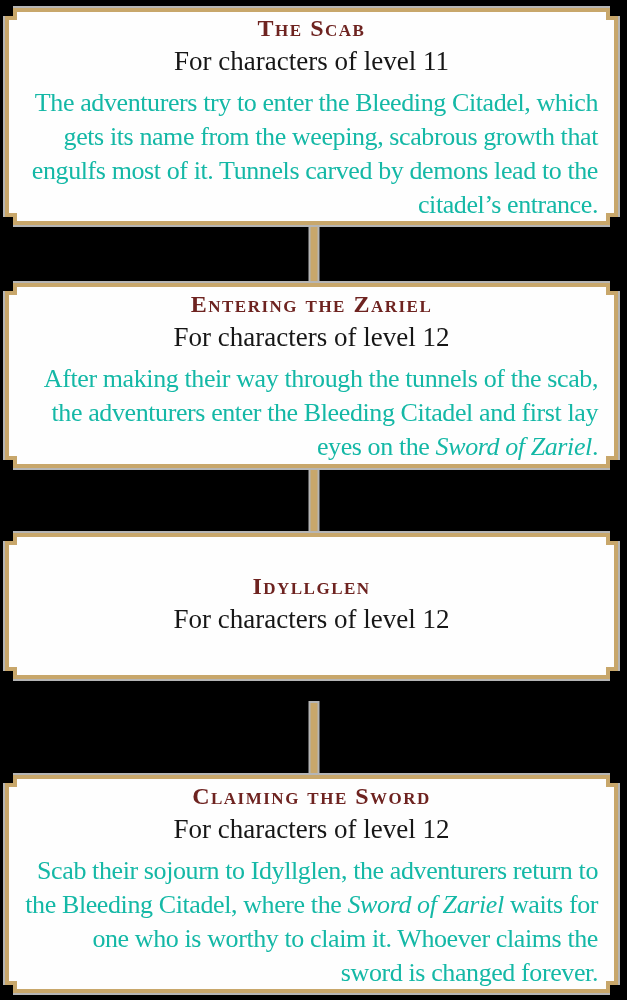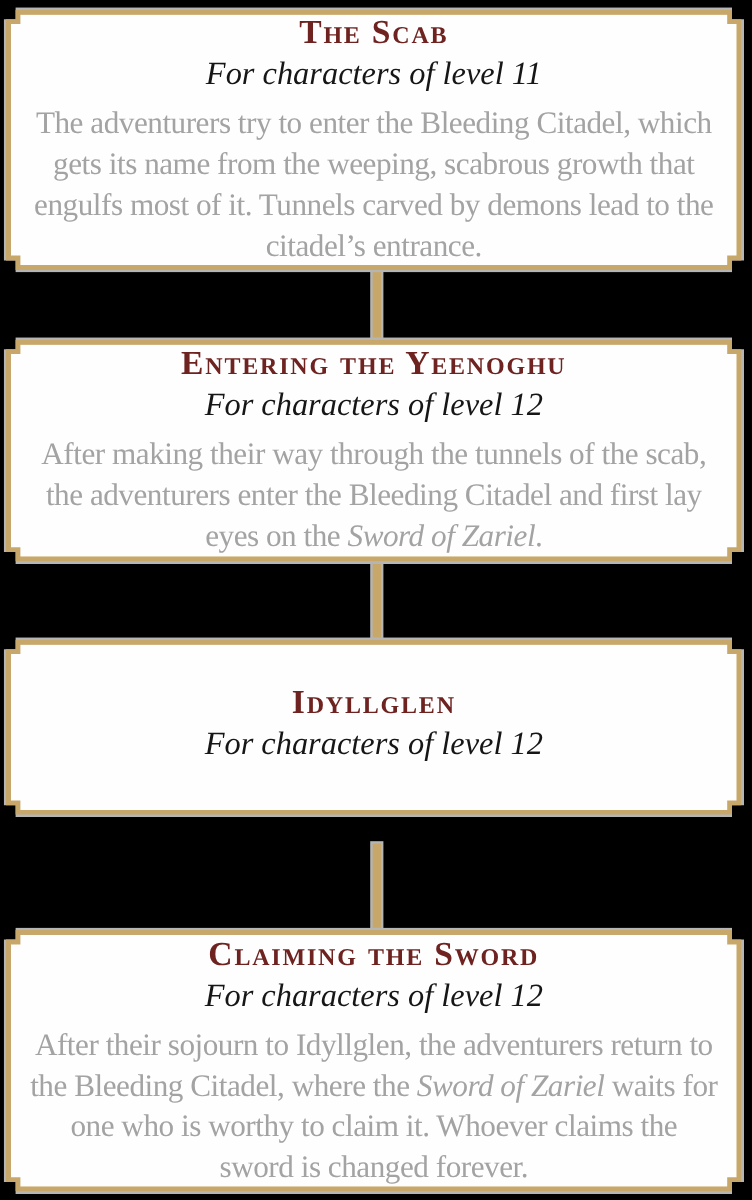--- a/index.html
+++ b/index.html
@@ -57,40 +57,39 @@
     display: flex;
     flex-direction: column;
     justify-content: center;
     align-items: center;
     padding: 0 20px;
     box-sizing: border-box;
   }
   .box-title {
     font-variant: small-caps;
     font-weight: bold;
-    font-size: 28px;
+    font-size: 24px;
     letter-spacing: 1.5px;
     color: #6e2320;
     text-align: center;
     line-height: 34px;
   }
   .box-subtitle {
-    font-style: italic;
     font-size: 27px;
     color: #161616;
     text-align: center;
     line-height: 32px;
     margin-bottom: 9px;
   }
   .box-body {
     font-size: 26px;
     line-height: 34px;
     letter-spacing: -0.4px;
-    color: #a3a3a3;
-    text-align: center;
+    color: #14b8a6;
+    text-align: right;
     align-self: stretch;
   }
   .box-body em { }
   .connector {
     position: absolute;
     left: 50%;
     transform: translateX(-50%);
     width: 7px;
     background: #c8a76b;
     box-shadow: 0 0 0 2px #b5b5b5;
@@ -122,21 +121,21 @@
       <div class="box-subtitle">For characters of level 11</div>
       <div class="box-body"><span>The adventurers try to enter the Bleeding Citadel, which gets its name from the weeping, scabrous growth that engulfs most of it. Tunnels carved by demons lead to the citadel’s entrance.</span></div>
     </div>
   </div>
 
   <div class="flow-box" id="box-2">
     <div class="frame-gray"></div>
     <div class="frame-gold"></div>
     <div class="frame-white"></div>
     <div class="box-content">
-      <div class="box-title">Entering the Yeenoghu</div>
+      <div class="box-title">Entering the Zariel</div>
       <div class="box-subtitle">For characters of level 12</div>
       <div class="box-body"><span>After making their way through the tunnels of the scab, the adventurers enter the Bleeding Citadel and first lay eyes on the </span><em>Sword of Zariel</em><span>.</span></div>
     </div>
   </div>
 
   <div class="flow-box" id="box-3">
     <div class="frame-gray"></div>
     <div class="frame-gold"></div>
     <div class="frame-white"></div>
     <div class="box-content">
@@ -145,17 +144,17 @@
     </div>
   </div>
 
   <div class="flow-box" id="box-4">
     <div class="frame-gray"></div>
     <div class="frame-gold"></div>
     <div class="frame-white"></div>
     <div class="box-content">
       <div class="box-title">Claiming the Sword</div>
       <div class="box-subtitle">For characters of level 12</div>
-      <div class="box-body"><span>After their sojourn to Idyllglen, the adventurers return to the Bleeding Citadel, where the </span><em>Sword of Zariel</em><span> waits for one who is worthy to claim it. Whoever claims the sword is changed forever.</span></div>
+      <div class="box-body"><span>Scab their sojourn to Idyllglen, the adventurers return to the Bleeding Citadel, where the </span><em>Sword of Zariel</em><span> waits for one who is worthy to claim it. Whoever claims the sword is changed forever.</span></div>
     </div>
   </div>
 
 </div>
 
 </body></html>

